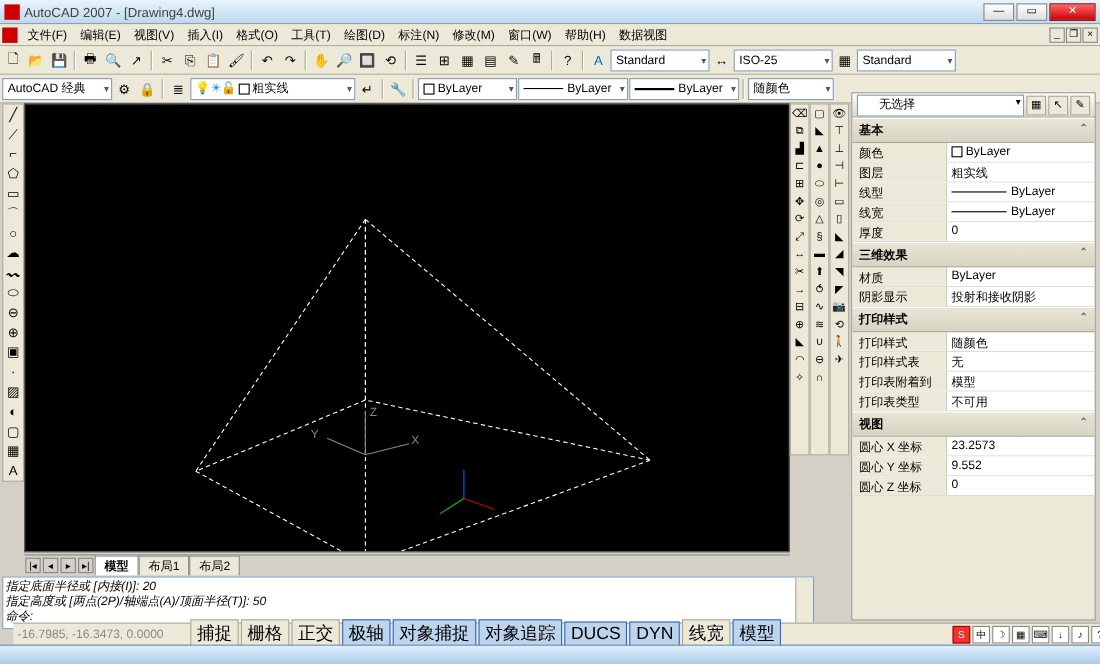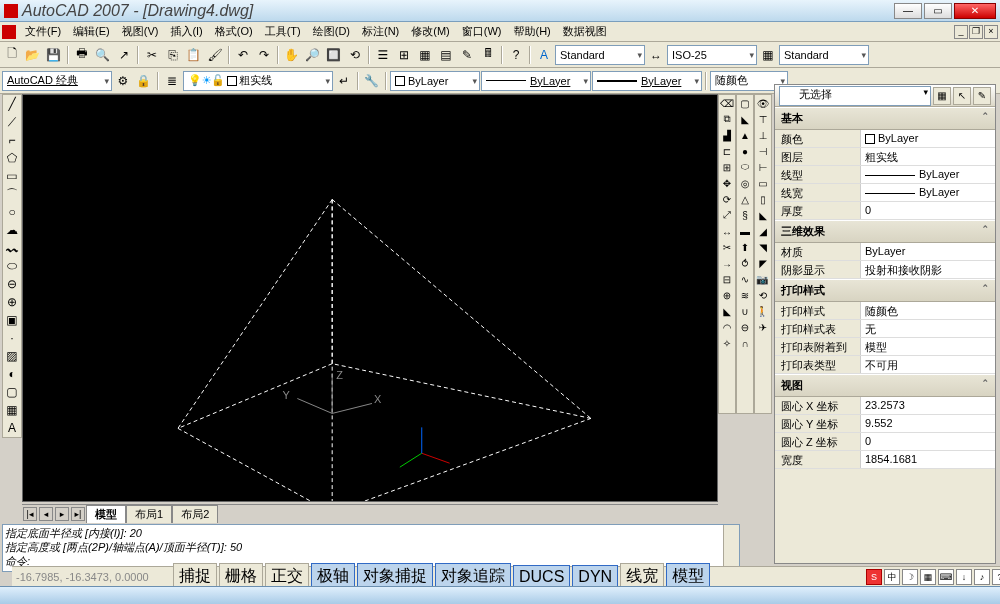--- a/index.html
+++ b/index.html
@@ -1,39 +1,39 @@
 <!DOCTYPE html>
 <html><head>
 <meta charset="utf-8">
 <style>
 * { margin:0; padding:0; box-sizing:border-box; font-family:"Microsoft YaHei","SimSun",Arial,sans-serif; font-size:11px; }
 body { width:1000px; height:604px; background:#d4d0c8; overflow:hidden; position:relative; }
 
 
 .titlebar { height:22px; background:linear-gradient(to bottom,#e8f4fc,#bdd9ed); display:flex; align-items:center; padding:0 4px; border-bottom:1px solid #7a9ebd; }
 .titlebar .icon { width:14px; height:14px; background:#c00; margin-right:4px; }
-.titlebar .title { color:#444; flex:1; font-size:16px;font-style:italic; }
+.titlebar .title { color:#444; flex:1; font-size:12px; }
 .titlebar .winbtns { display:flex; gap:2px; }
 .titlebar .winbtn { width:28px; height:16px; border:1px solid #888; background:linear-gradient(#fff,#ddd); text-align:center; line-height:13px; font-size:10px; cursor:pointer; }
 .titlebar .winbtn.close { background:linear-gradient(#f66,#c00); color:#fff; border-color:#800; width:42px; }
 
 
 .menubar { height:20px; background:#ece9d8; display:flex; align-items:center; padding:0 2px; border-bottom:1px solid #aca899; }
 .menubar .mi { padding:2px 6px; cursor:pointer; }
 .menubar .mdictrl { margin-left:auto; display:flex; gap:1px; }
 .menubar .mdictrl span { width:14px; height:14px; border:1px solid #888; background:#ece9d8; text-align:center; line-height:11px; font-size:9px; cursor:pointer; }
 
 
 .toolbar-row { height:26px; background:#ece9d8; display:flex; align-items:center; padding:1px 2px; border-bottom:1px solid #aca899; gap:1px; }
 .tbtn { width:20px; height:20px; border:1px solid transparent; display:flex; align-items:center; justify-content:center; cursor:pointer; font-size:12px; }
 .tsep { width:2px; height:18px; border-left:1px solid #aca899; border-right:1px solid #fff; margin:0 2px; }
 .tcombo { height:20px; border:1px solid #7f9db9; background:#fff; padding:0 14px 0 4px; display:flex; align-items:center; position:relative; font-size:11px; }
 .tcombo::after { content:'▾'; position:absolute; right:2px; font-size:9px; color:#555; }
 .tcombo.w80 { width:90px; }
-.tcombo.w100 { width:110px;text-decoration:underline; }
+.tcombo.w100 { width:100px; }
 .tcombo.w140 { width:150px; }
 .tcombo.w70 { width:78px; }
 
 
 .left-tools { position:absolute; left:2px; top:94px; width:20px; background:#ece9d8; border:1px solid #aca899; }
 .left-tools .tbtn { width:18px; height:18px; }
 
 
 .right-strip { position:absolute; top:94px; width:18px; background:#ece9d8; border:1px solid #aca899; }
 .right-strip .tbtn { width:16px; height:16px; font-size:10px; }
@@ -403,18 +403,14 @@
         <div class="pv">23.2573</div>
       </div>
     <div class="prow">
         <div class="pk">圆心 Y 坐标</div>
         <div class="pv">9.552</div>
       </div>
     <div class="prow">
         <div class="pk">圆心 Z 坐标</div>
         <div class="pv">0</div>
       </div>
-    <div class="prow">
-        <div class="pk">宽度</div>
-        <div class="pv">1854.1681</div>
-      </div>
   </div>
 </div>
 
 </body></html>

